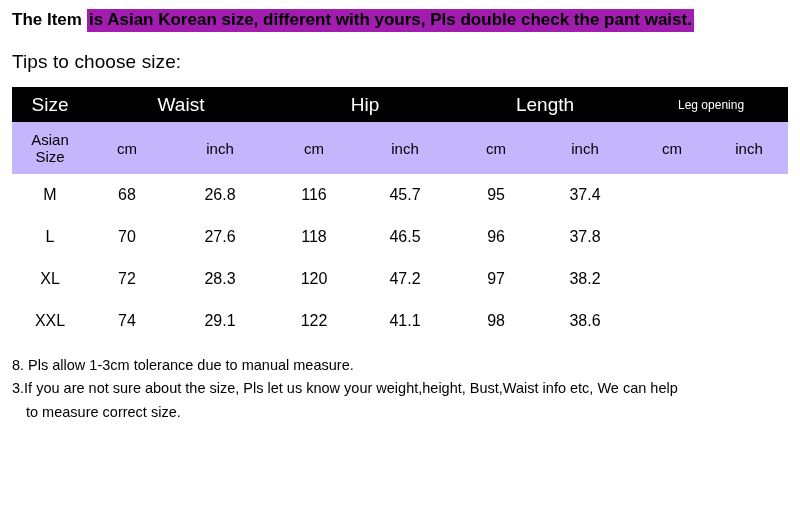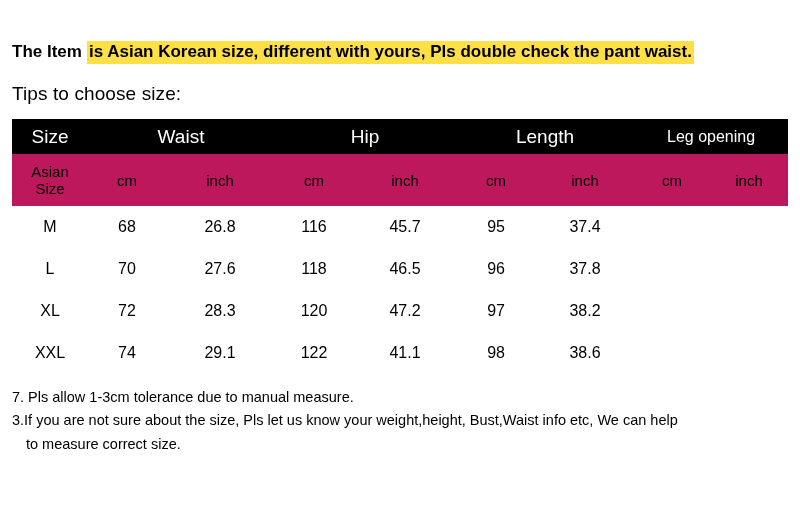--- a/index.html
+++ b/index.html
@@ -13,37 +13,36 @@
     font-family: "Liberation Sans", sans-serif;
     color: #000000;
     overflow: hidden;
   }
   .page {
     width: 800px;
     height: 368px;
     position: relative;
     box-sizing: border-box;
     padding: 0 12px;
-    margin-top: 32px;
   }
 
   
   .notice {
     display: flex;
     align-items: baseline;
     font-size: 17px;
     font-weight: bold;
     padding-top: 9px;
     white-space: nowrap;
   }
   .notice-lead {
     padding-right: 5px;
   }
   .notice-highlight {
-    background: #fde047;
+    background: #a21caf;
     padding: 1px 2px 2px 2px;
   }
 
   
   .tips-line {
     font-size: 19px;
     margin-top: 19px;
     letter-spacing: 0.1px;
   }
   .tips-strong {
@@ -70,24 +69,24 @@
   .row-head {
     background: #000000;
     color: #ffffff;
     height: 35px;
   }
   .row-head td {
     font-size: 19px;
     color: #ffffff;
   }
   .row-head td.small-h {
-    font-size: 16px;
+    font-size: 12px;
   }
   .row-units {
-    background: #be185d;
+    background: #c4b5fd;
     height: 52px;
   }
   .row-units td {
     font-size: 15px;
   }
   .unit-label {
     line-height: 1.15;
   }
   .row-data {
     background: #ffffff;
@@ -206,18 +205,18 @@
         <td>41.1</td>
         <td>98</td>
         <td>38.6</td>
         <td></td>
         <td></td>
       </tr>
     </tbody>
   </table>
 
   <div class="notes">
-    <div class="note">7. Pls allow 1-3cm tolerance due to manual measure.</div>
+    <div class="note">8. Pls allow 1-3cm tolerance due to manual measure.</div>
     <div class="note">3.If you are not sure about the size, Pls let us know your weight,height, Bust,Waist info etc, We can help</div>
     <div class="note-indent">to measure correct size.</div>
   </div>
 
 </div>
 
 </body></html>

